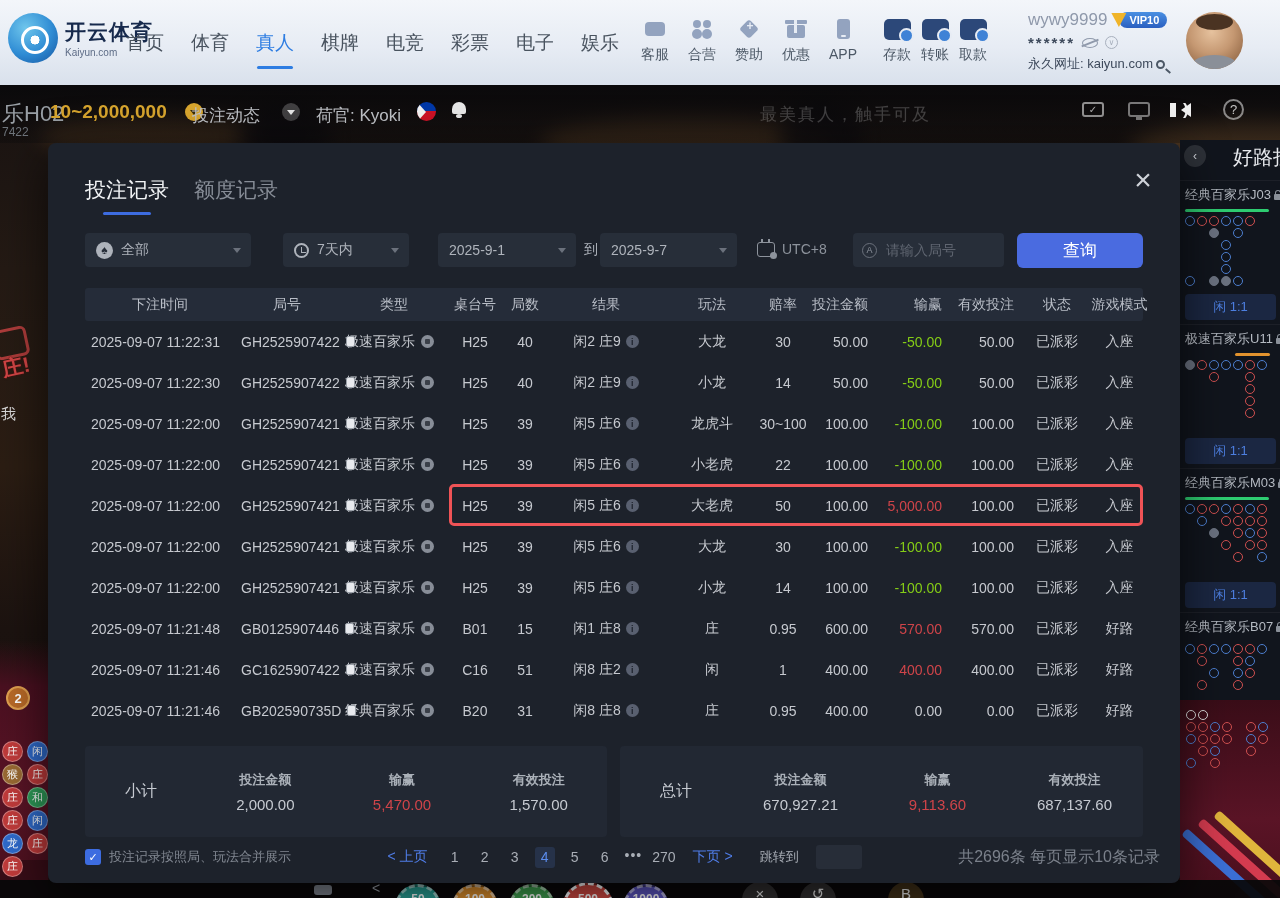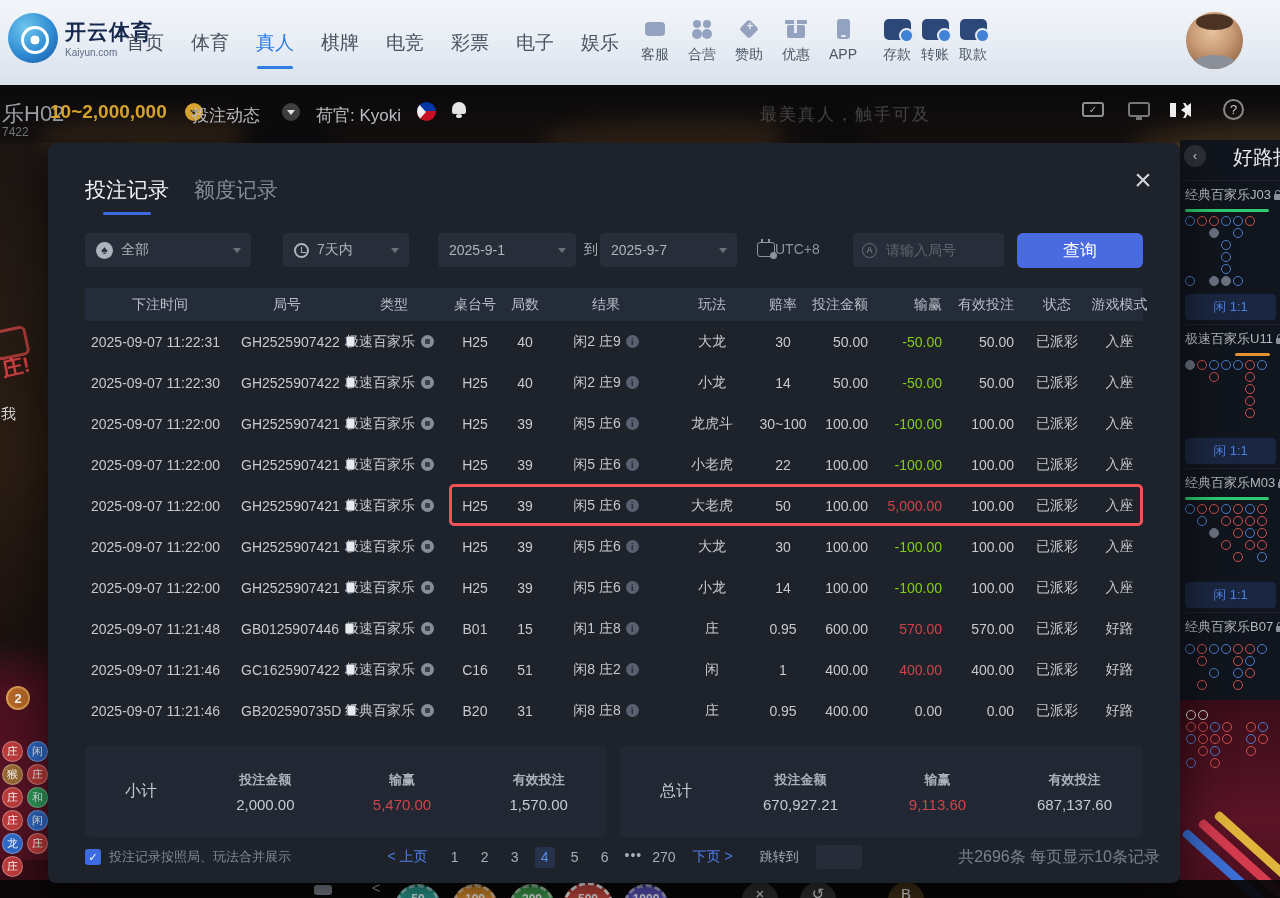--- a/index.html
+++ b/index.html
@@ -144,21 +144,21 @@
   .f-select{position:absolute;height:34px;background:#272e39;border-radius:4px;display:flex;align-items:center;padding:0 11px;color:#aeb3bb;font-size:14px;cursor:pointer;}
   .f-caret{position:absolute;right:10px;border:4px solid transparent;border-top:5px solid #6b717c;margin-top:5px;}
   .fs1{left:37px;width:166px;}
   .fs2{left:235px;width:126px;}
   .fs3{left:390px;width:138px;}
   .fs4{left:552px;width:137px;}
   .f-to{position:absolute;left:536px;top:8px;color:#aeb3bb;font-size:14px;}
   .i-spade{width:17px;height:17px;border-radius:50%;background:#aeb3bb;color:#272e39;font-size:12px;line-height:17px;text-align:center;margin-right:8px;flex:0 0 auto;}
   .i-clock{width:15px;height:15px;border:2px solid #aeb3bb;border-radius:50%;position:relative;margin-right:8px;flex:0 0 auto;}
   .i-clock::after{content:'';position:absolute;left:5px;top:2px;width:4px;height:5px;border-left:1.5px solid #aeb3bb;border-bottom:1.5px solid #aeb3bb;}
-  .f-utc{position:absolute;left:709px;top:8px;display:flex;align-items:center;color:#8d939c;font-size:14px;}
+  .f-utc{position:absolute;left:709px;top:8px;display:flex;align-items:center;gap:7px;color:#8d939c;font-size:14px;}
   .i-cal{width:18px;height:15px;border:1.5px solid #8d939c;border-radius:3px;position:relative;}
   .i-cal::before{content:'';position:absolute;left:3px;top:-4px;width:2px;height:4px;background:#8d939c;box-shadow:7px 0 0 #8d939c;}
   .i-cal::after{content:'';position:absolute;right:-3px;bottom:-3px;width:7px;height:7px;border-radius:50%;background:#8d939c;}
   .f-input{position:absolute;left:805px;top:0;width:151px;height:34px;background:#272e39;border-radius:4px;display:flex;align-items:center;padding:0 9px;}
   .i-circleA{width:15px;height:15px;border:1.5px solid #6b717c;border-radius:50%;color:#8d939c;font-size:9px;display:flex;align-items:center;justify-content:center;margin-right:7px;flex:0 0 auto;}
   .f-input input{background:transparent;border:none;outline:none;color:#c6c9cf;font-size:14px;width:110px;}
   .f-input input::placeholder{color:#5f6570;}
   .f-query{position:absolute;left:969px;top:0;width:126px;height:35px;background:#4a6be0;border-radius:6px;color:#fff;font-size:17px;display:flex;align-items:center;justify-content:center;cursor:pointer;}
 
   
@@ -279,20 +279,38 @@
           </div>
           <div class="qa-label">转账</div>
         </div>
         <div class="qa">
           <div class="qa-iconbox">
             <div class="i-wallet"></div>
           </div>
           <div class="qa-label">取款</div>
         </div>
       </div>
+    <div class="user-block">
+      <div class="user-line1">
+        <span class="user-name">wywy9999</span>
+        <span class="vip-badge">
+          <span class="vip-v"></span>
+          <span class="vip-pill">VIP10</span>
+        </span>
+      </div>
+      <div class="user-line2">
+        <span class="masked">******</span>
+        <span class="i-eyeoff"></span>
+        <span class="i-circlev">∨</span>
+      </div>
+      <div class="user-line3">
+        <span class="domain-txt">永久网址: kaiyun.com</span>
+        <span class="i-mag"></span>
+      </div>
+    </div>
     <div class="avatar"></div>
   </div>
 
   <div class="gamebar">
     <div class="gb-name">乐H02</div>
     <div class="gb-code">7422</div>
     <div class="gb-range">10~2,000,000</div>
     <div class="chev-badge cb-yellow"></div>
     <div class="gb-feed">投注动态</div>
     <div class="chev-badge cb-gray"></div>

